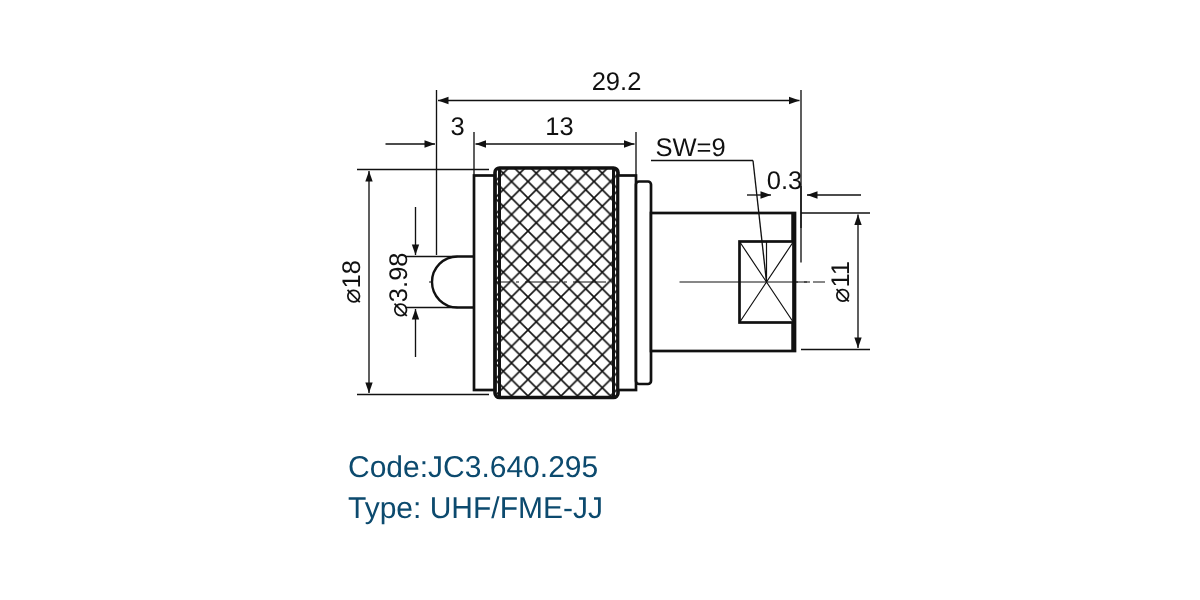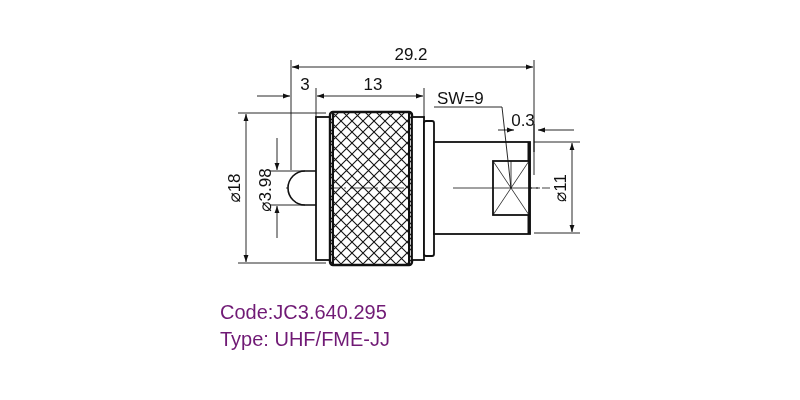--- a/index.html
+++ b/index.html
@@ -1,20 +1,20 @@
 <!DOCTYPE html>
 <html><head>
 <meta charset="utf-8">
 <style>
   html, body { margin: 0; padding: 0; background: #ffffff; }
   body { width: 800px; height: 400px; position: relative; overflow: hidden;
          font-family: "Liberation Sans", sans-serif; }
   #drawing { position: absolute; left: 0; top: 0; }
   .dimtxt { font-family: "Liberation Sans", sans-serif; font-size: 17px; fill: #111; }
-  .caption { position: absolute; left: 220px; font-size: 20px; color: #701a75;
+  .caption { position: absolute; left: 232px; font-size: 20px; color: #0c4a6e;
              font-family: "Liberation Sans", sans-serif; line-height: 24px; }
 </style>
 </head>
 <body>
 
 <svg id="drawing" width="800" height="400" viewBox="0 0 800 400" xmlns="http://www.w3.org/2000/svg">
   <defs>
     <pattern id="knurl" width="11" height="11" patternUnits="userSpaceOnUse">
       <path d="M0 0 L11 11 M11 0 L0 11" stroke="#111" stroke-width="1.1"></path>
     </pattern>

